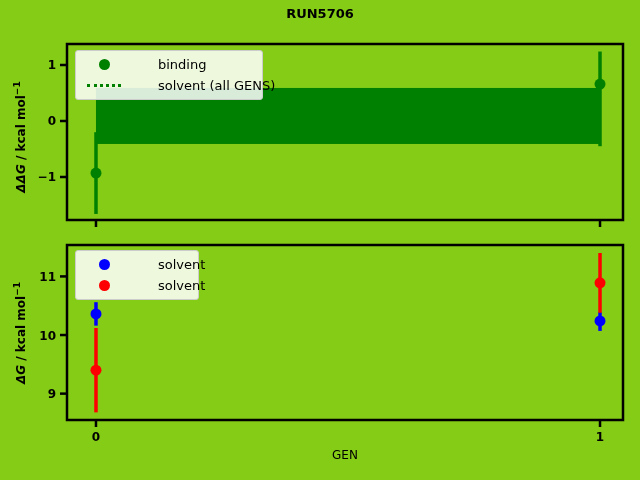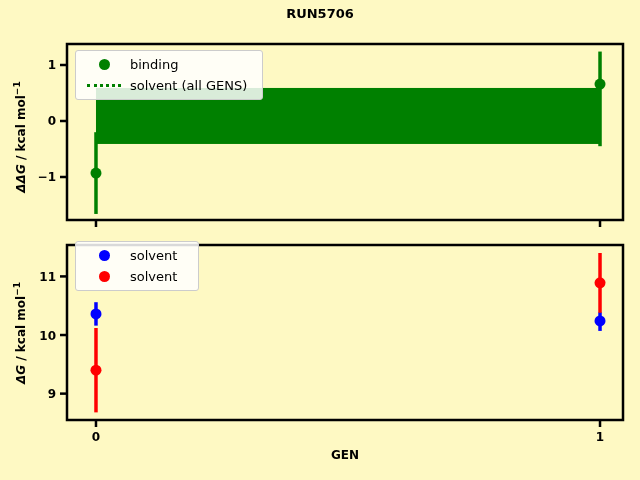--- a/index.html
+++ b/index.html
@@ -1,29 +1,29 @@
 <!DOCTYPE html>
 <html><head>
 <meta charset="utf-8">
 <style>
   html,body{margin:0;padding:0;background:#ffffff;}
-  #figure{position:relative;width:640px;height:480px;background:#fef9c3;overflow:hidden;
+  #figure{position:relative;width:640px;height:480px;background:#84cc16;overflow:hidden;
           font-family:"DejaVu Sans","Liberation Sans",sans-serif;}
   #chart-svg{position:absolute;left:0;top:0;}
   .fig-title{position:absolute;left:0;top:6px;width:640px;text-align:center;
              font-size:13px;font-weight:bold;color:#000;}
   .ylabel{position:absolute;transform:translate(-50%,-50%) rotate(-90deg);
           white-space:nowrap;font-size:12px;font-weight:bold;color:#000;}
   .ylabel .math{font-style:italic;}
   .ylabel sup{font-size:9px;}
   .xlabel{position:absolute;left:67px;top:448px;width:556px;text-align:center;
-          font-size:12px;font-weight:bold;color:#000;}
+          font-size:12px;font-weight:normal;color:#000;}
   .legend{position:absolute;background:rgba(255,255,255,0.85);border:1px solid #cccccc;
           border-radius:3px;padding:3px 8px;z-index:3;}
-  .legend-row{display:flex;align-items:center;height:21px;}
+  .legend-row{display:flex;align-items:center;height:21px;gap:28px;}
   .lg-glyph{width:40px;display:flex;justify-content:center;align-items:center;flex:0 0 40px;}
   .lg-label{font-size:13px;color:#000;margin-left:6px;white-space:nowrap;}
   .dot{width:11px;height:11px;border-radius:50%;display:inline-block;}
   .dotted-line{width:34px;height:0;border-top:3px dotted #008000;display:inline-block;}
 </style>
 </head>
 <body>
 
 <div id="figure">
 
@@ -84,21 +84,21 @@
       <span class="lg-label">binding</span>
     </div>
     <div class="legend-row">
       <span class="lg-glyph">
           <span class="dotted-line"></span>
         </span>
       <span class="lg-label">solvent (all GENS)</span>
     </div>
   </div>
 
-  <div class="legend" style="left:75px;top:241px;width:106px;">
+  <div class="legend" style="left:75px;top:250px;width:106px;">
     <div class="legend-row">
       <span class="lg-glyph">
           <span class="dot" style="background: rgb(0, 0, 255);"></span>
         </span>
       <span class="lg-label">solvent</span>
     </div>
     <div class="legend-row">
       <span class="lg-glyph">
           <span class="dot" style="background: rgb(255, 0, 0);"></span>
         </span>

